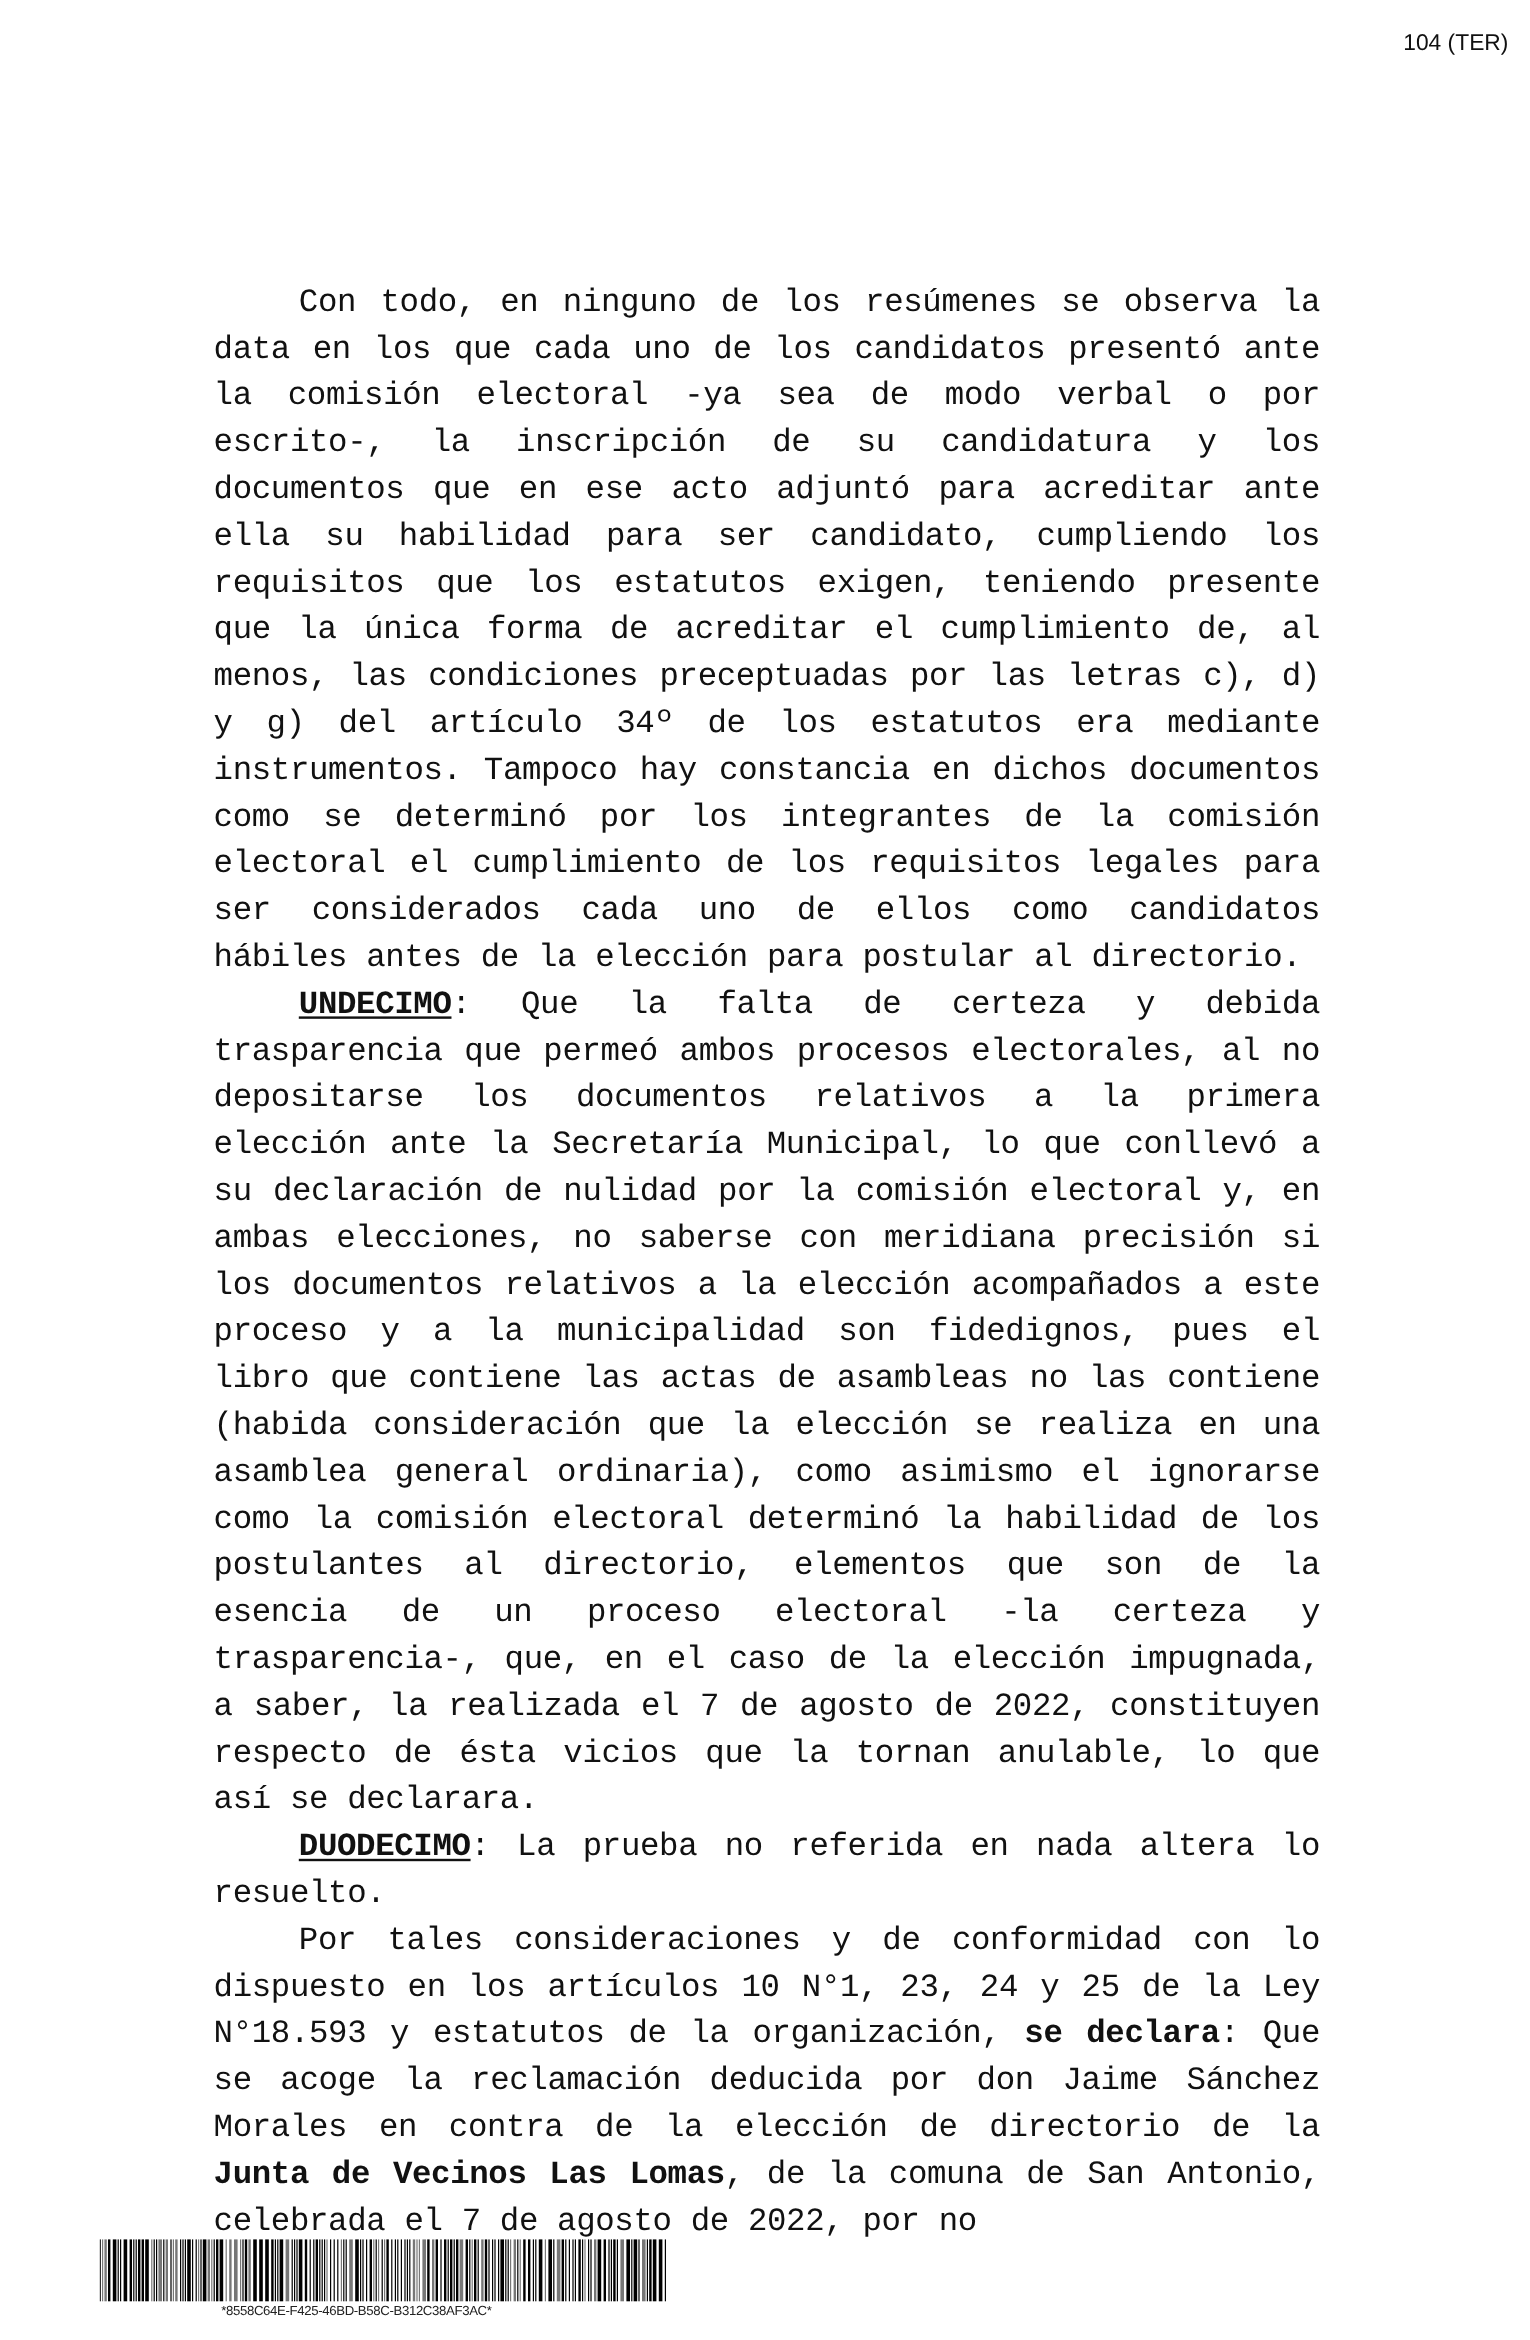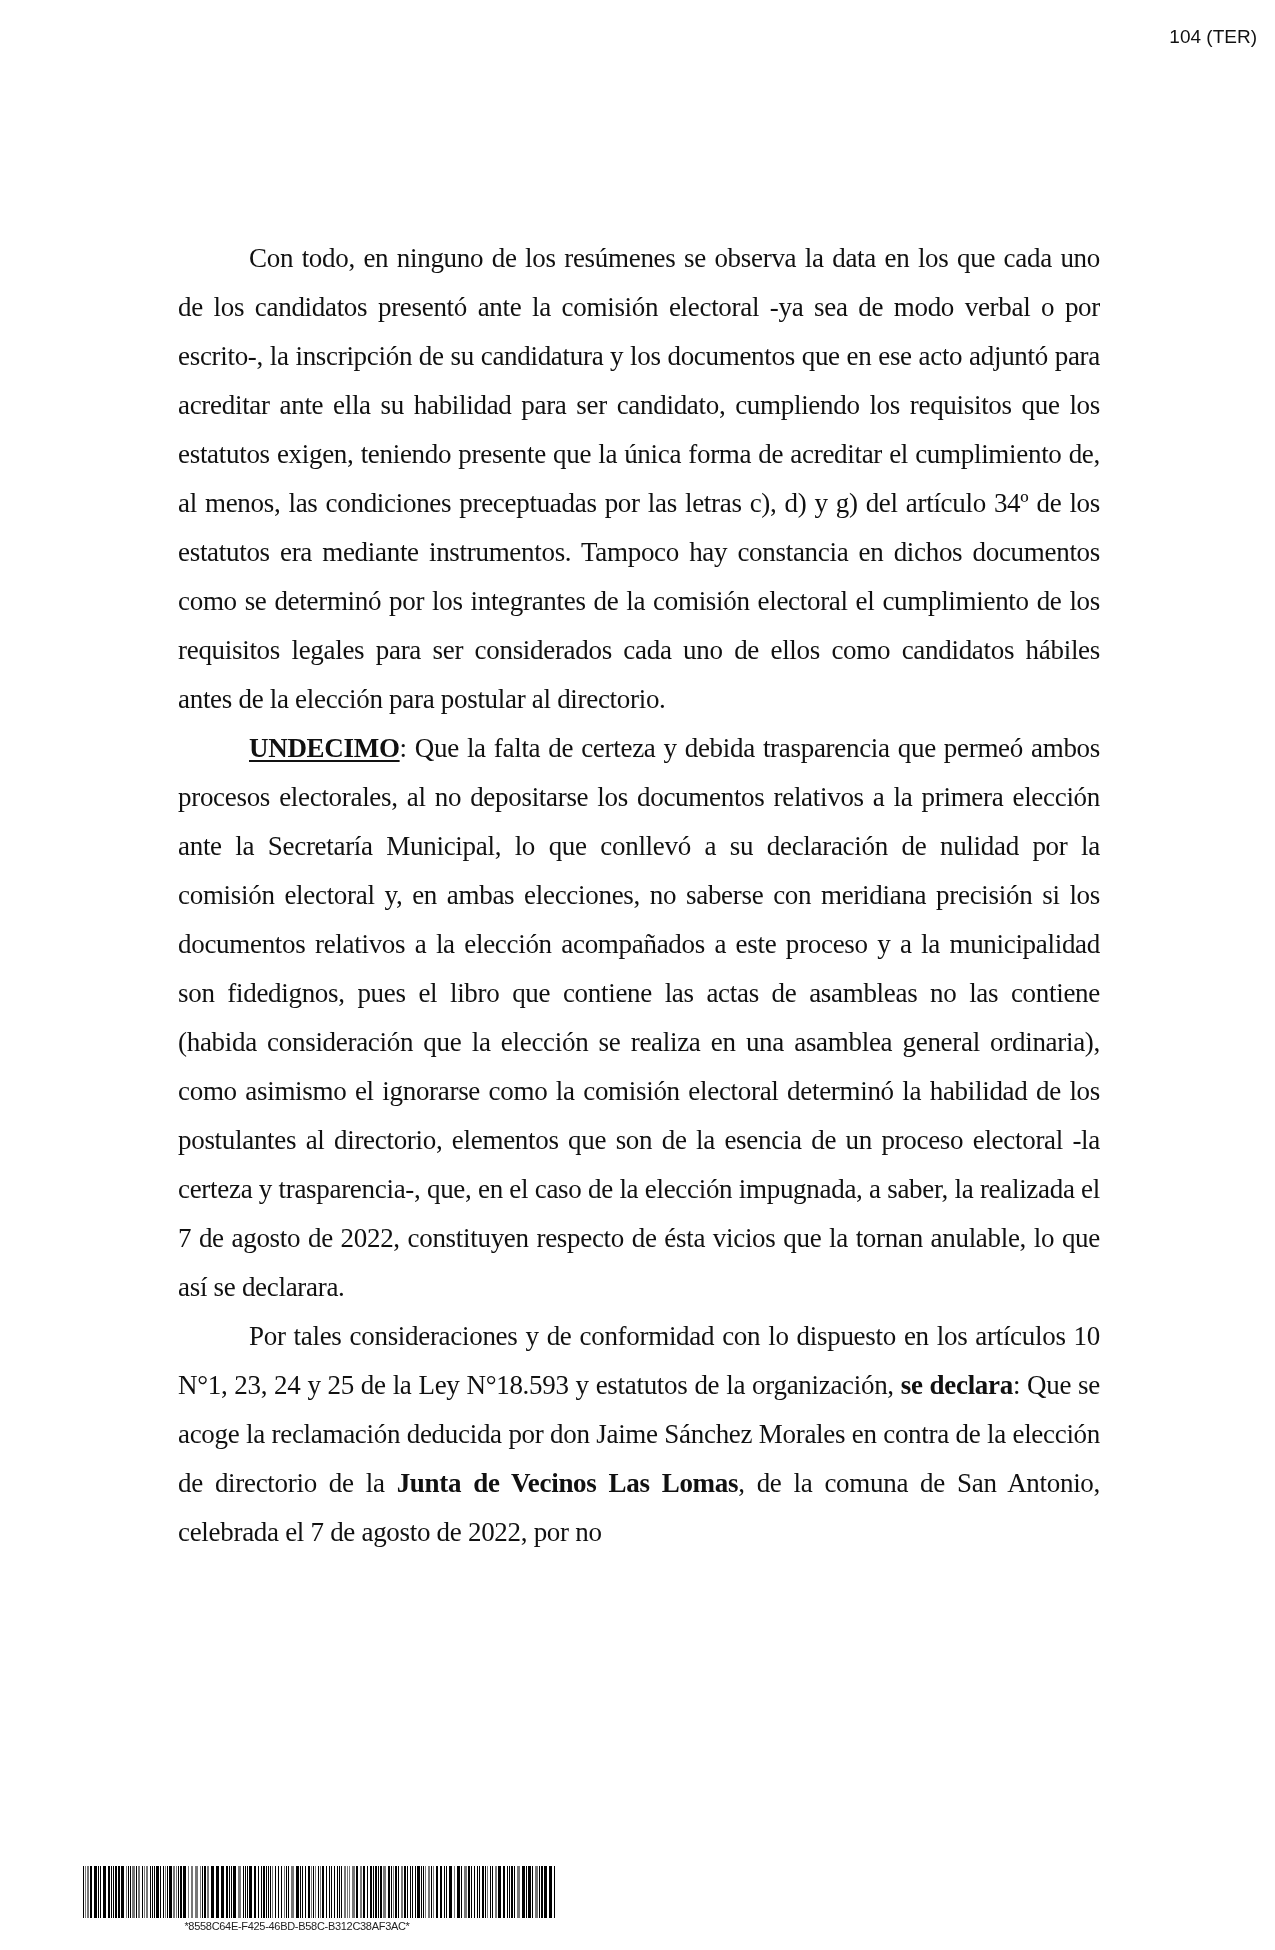--- a/index.html
+++ b/index.html
@@ -3,21 +3,21 @@
 <meta charset="utf-8">
 <style>
   html, body { margin: 0; padding: 0; background: #ffffff; }
   body { width: 1275px; height: 1950px; position: relative; overflow: hidden; }
   .page-number {
     position: absolute; top: 26px; right: 18px;
     font-family: "Liberation Sans", sans-serif; font-size: 19px; color: #111;
   }
   .body-text {
     position: absolute; left: 178px; top: 234px; width: 922px;
-    font-family: Liberation Serif, serif; font-size: 27px; line-height: 49px;
+    font-family: Liberation Mono, monospace; font-size: 27px; line-height: 39px;
     color: #111; text-align: justify; letter-spacing: -0.3px;
   }
   .body-text p { margin: 0; }
   .indent { text-indent: 71px; }
   .u-bold { font-weight: bold; text-decoration: underline; text-underline-offset: 3px; }
   .bold { font-weight: bold; }
   .barcode-wrap { position: absolute; left: 83px; top: 1866px; width: 428px; }
   .barcode { display: block; width: 472px; height: 52px; }
   .barcode-text {
     text-align: center; font-family: "Liberation Sans", sans-serif; font-size: 11px;
@@ -25,20 +25,21 @@
   }
 </style>
 </head>
 <body>
 
 <div class="page-number">104 (TER)</div>
 
 <div class="body-text">
   <p class="indent">Con todo, en ninguno de los resúmenes se observa la data en los que cada uno de los candidatos presentó ante la comisión electoral -ya sea de modo verbal o por escrito-, la inscripción de su candidatura y los documentos que en ese acto adjuntó para acreditar ante ella su habilidad para ser candidato, cumpliendo los requisitos que los estatutos exigen, teniendo presente que la única forma de acreditar el cumplimiento de, al menos, las condiciones preceptuadas por las letras c), d) y g) del artículo 34º de los estatutos era mediante instrumentos. Tampoco hay constancia en dichos documentos como se determinó por los integrantes de la comisión electoral el cumplimiento de los requisitos legales para ser considerados cada uno de ellos como candidatos hábiles antes de la elección para postular al directorio.</p>
   <p class="indent"><span class="u-bold">UNDECIMO</span><span>: Que la falta de certeza y debida trasparencia que permeó ambos procesos electorales, al no depositarse los documentos relativos a la primera elección ante la Secretaría Municipal, lo que conllevó a su declaración de nulidad por la comisión electoral y, en ambas elecciones, no saberse con meridiana precisión si los documentos relativos a la elección acompañados a este proceso y a la municipalidad son fidedignos, pues el libro que contiene las actas de asambleas no las contiene (habida consideración que la elección se realiza en una asamblea general ordinaria), como asimismo el ignorarse como la comisión electoral determinó la habilidad de los postulantes al directorio, elementos que son de la esencia de un proceso electoral -la certeza y trasparencia-, que,  en el caso de la elección impugnada, a saber, la realizada el 7 de agosto de 2022, constituyen respecto de ésta vicios que la tornan anulable, lo que así se declarara.</span></p>
+  <p class="indent"><span class="u-bold">DUODECIMO</span><span>: La prueba no referida en nada altera lo resuelto.</span></p>
   <p class="indent"><span>Por tales consideraciones y de conformidad con lo dispuesto en los artículos 10 N°1, 23, 24 y 25 de la Ley N°18.593 y estatutos de la organización, </span><span class="bold">se declara</span><span>: Que se acoge la reclamación deducida por don Jaime Sánchez Morales en contra de la elección de directorio de la </span><span class="bold">Junta de Vecinos Las Lomas</span><span>, de la comuna de San Antonio, celebrada el 7 de agosto de 2022, por no</span></p>
 </div>
 
 <div class="barcode-wrap">
   <svg class="barcode" id="barcode-svg" viewBox="0 0 472 52" preserveAspectRatio="none">
       <rect x="0" y="0" width="1" height="52" fill="#000"></rect>
       <rect x="2" y="0" width="1" height="52" fill="#777"></rect>
       <rect x="4" y="0" width="2" height="52" fill="#777"></rect>
       <rect x="7" y="0" width="2" height="52" fill="#000"></rect>
       <rect x="11" y="0" width="3" height="52" fill="#000"></rect>

